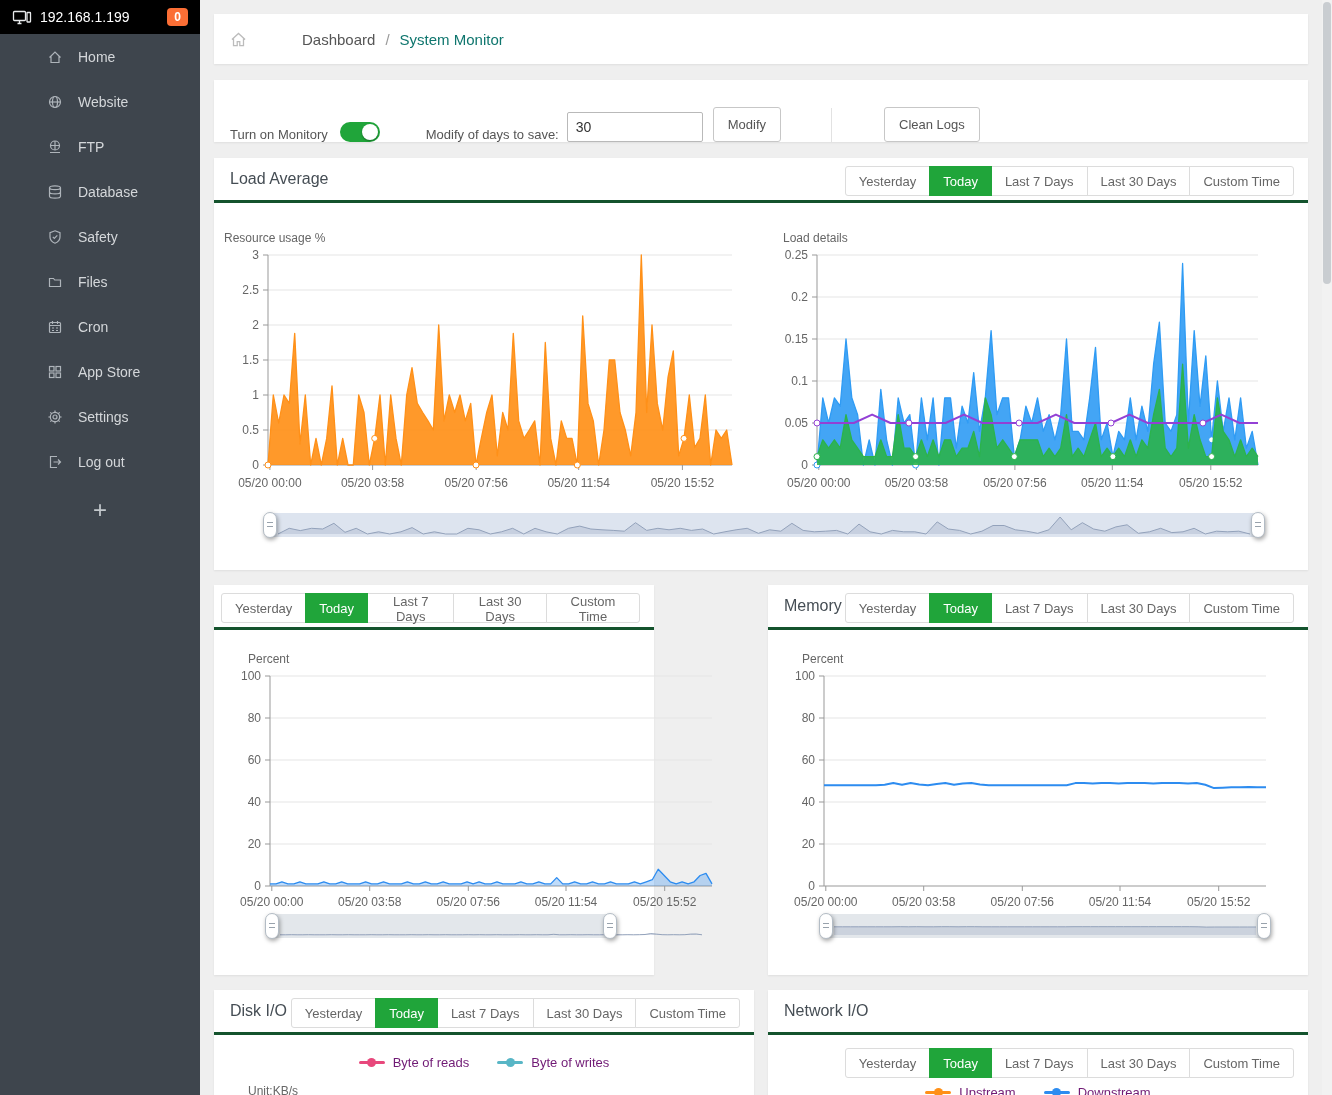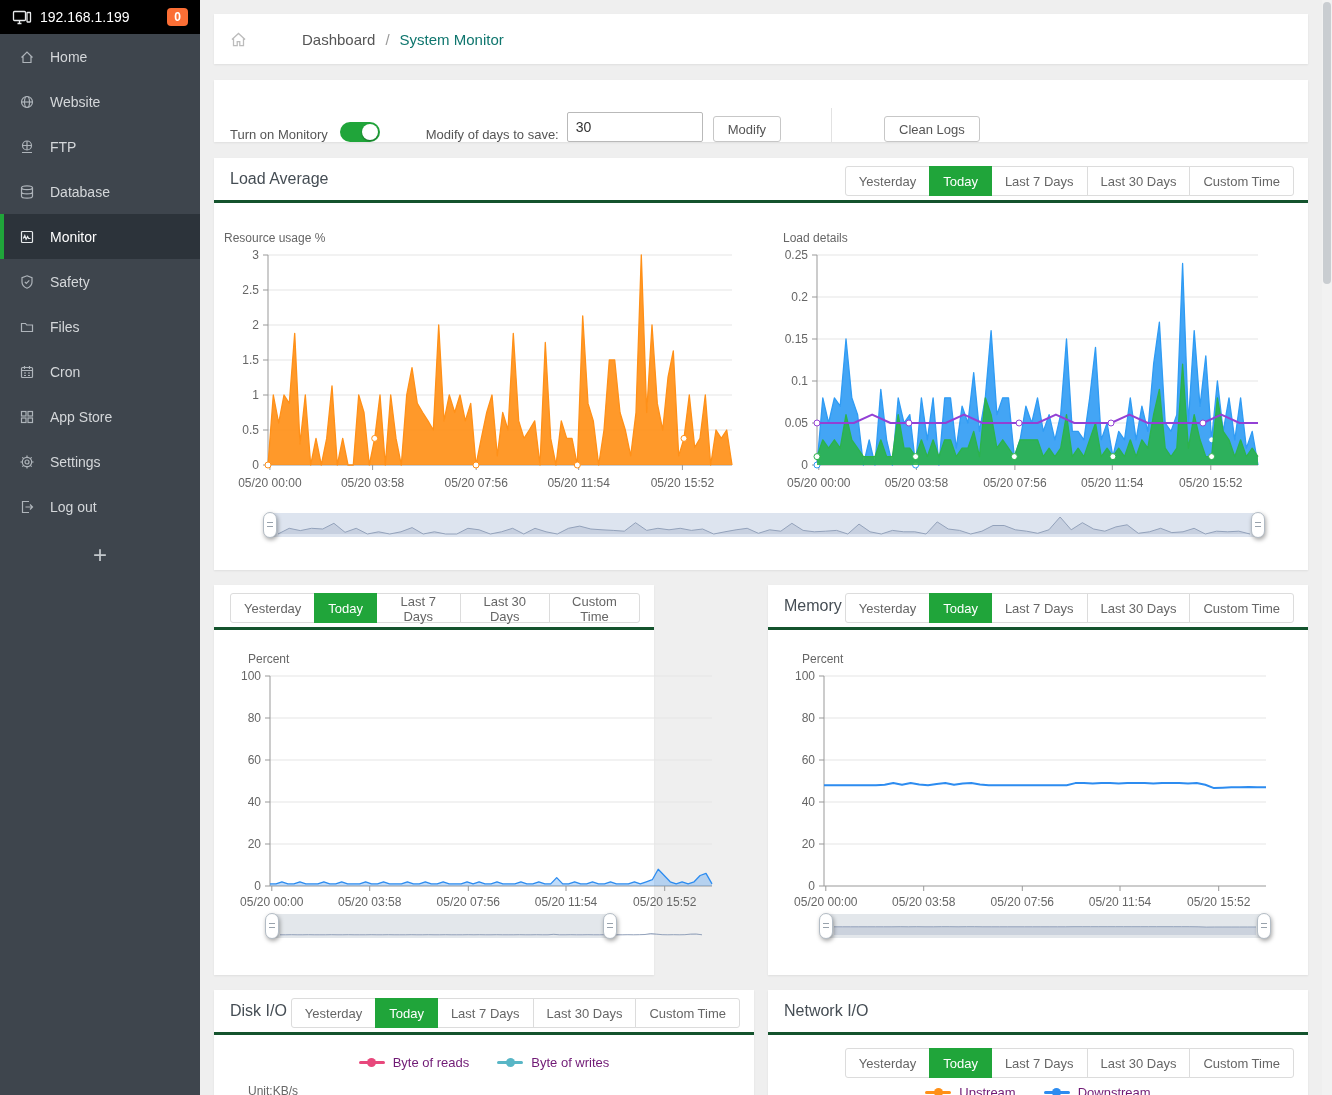--- a/index.html
+++ b/index.html
@@ -4,21 +4,21 @@
 <style>
   * { box-sizing: border-box; margin: 0; padding: 0; }
   html,body { width:1332px; height:1095px; overflow:hidden; }
   body { font-family:"Liberation Sans",sans-serif; background:#efefef; position:relative; font-size:14px; }
 
   
   .sidebar { position:absolute; left:0; top:0; width:200px; height:1095px; background:#3e454d; z-index:5; }
   .sb-head { height:34px; background:#000000; display:flex; align-items:center; padding:0 12px; color:#fff; font-size:14px; cursor:pointer; }
   .sb-head .sb-ip { margin-left:8px; }
   .badge { margin-left:auto; background:#fb6e35; color:#fff; font-size:12px; font-weight:bold; padding:3px 7px; border-radius:4px; line-height:1; cursor:pointer; }
-  .sb-item { height:45px; display:flex; align-items:center; color:#d4d7da; font-size:14px; padding-left:19px; cursor:pointer; box-shadow:inset 4px 0 0 transparent; }
+  .sb-item { height:45px; display:flex; align-items:center; color:#d4d7da; font-size:14px; padding-left:19px; cursor:pointer; box-shadow:inset 4px 0 0 transparent;margin-left:28px; }
   .sb-item .icon { width:16px; height:16px; margin-right:15px; color:#aeb4ba; display:inline-flex; }
   .sb-item.active { background:#2c333a; color:#fff; box-shadow:inset 4px 0 0 #20a53a; }
   .sb-item.active .icon { color:#e7eaec; }
   .sb-plus { height:44px; margin-top:4px; display:flex; align-items:center; justify-content:center; color:#c3c8cc; font-size:24px; cursor:pointer; }
 
   
   .main { position:absolute; left:200px; top:0; width:1132px; height:1095px; overflow:hidden; }
   .card { position:absolute; background:#fff; box-shadow:0 1px 2px rgba(0,0,0,.07); }
   .bc-card   { left:14px; top:14px;  width:1094px; height:50px; }
   .ctrl-card { left:14px; top:80px;  width:1094px; height:62px; }
@@ -35,30 +35,30 @@
   .breadcrumb .crumb-cur { color:#0f766e; }
 
   .ctrl-row { display:flex; align-items:flex-end; height:100%; padding:0 16px; }
   .ctl-label { font-size:13px; color:#555; }
   .switch { width:40px; height:20px; border-radius:10px; background:#bbb; position:relative; margin-left:12px; cursor:pointer; flex:none; }
   .switch.on { background:#20a53a; }
   .switch .knob { position:absolute; top:2px; left:2px; width:16px; height:16px; border-radius:50%; background:#fff; box-shadow:0 1px 2px rgba(0,0,0,.35); }
   .switch.on .knob { left:auto; right:2px; }
   .days-label { margin-left:46px; }
   .txt-input { margin-left:8px; width:136px; height:30px; border:1px solid #b9b9b9; border-radius:2px; padding:0 8px; font-size:14px; color:#333; font-family:inherit; }
-  .btn { margin-left:10px; height:26px; padding:0 14px; background:#fff; border:1px solid #c7c7c7; border-radius:3px; font-size:13px; color:#555; cursor:pointer; font-family:inherit; }
+  .btn { margin-left:10px; height:35px; padding:0 14px; background:#fff; border:1px solid #c7c7c7; border-radius:3px; font-size:13px; color:#555; cursor:pointer; font-family:inherit; }
   .vdiv { width:1px; height:34px; background:#e2e2e2; margin-left:50px; }
   .clean-btn { margin-left:52px; }
 
   .card-head { height:45px; border-bottom:3px solid #14532d; display:flex; align-items:center; padding:0 16px; position:relative; }
   .card-title { font-size:16px; color:#454d54; }
   .btn-group { position:absolute; right:14px; top:8px; display:flex; }
   .btn-group.inline { position:static; margin-left:auto; }
   .tbtn { height:30px; padding:0 13px; background:#fff; border:1px solid #dcdcdc; font-size:13px; color:#666; margin-left:-1px; cursor:pointer; font-family:inherit; }
-  .tbtn:first-child { border-radius:3px 0 0 3px; margin-left:16px; }
+  .tbtn:first-child { border-radius:3px 0 0 3px; margin-left:7px; }
   .tbtn:last-child { border-radius:0 3px 3px 0; }
   .tbtn.active { background:#20a53a; border-color:#20a53a; color:#fff; position:relative; z-index:1; }
 
   .load-charts { display:flex; padding:0 6px; }
   .chart-block { width:50%; }
   .chart-label { font-size:12px; color:#666; margin:28px 0 2px 4px; }
   .chart-block.right .chart-label { margin-left:22px; }
   .chart svg { display:block; }
 
   .brush { position:relative; height:24px; background:#dde4ef; margin:20px 50px 0 56px; border-radius:2px; }
@@ -129,29 +129,20 @@
       <span>FTP</span>
     </div>
     <div class="sb-item">
       <span class="icon">
           <svg width="16" height="16" viewBox="0 0 16 16" fill="none" stroke="currentColor" stroke-width="1.2">
             <ellipse cx="8" cy="3.8" rx="5.5" ry="1.9"></ellipse>
             <path d="M2.5 3.8v8.4c0 1 2.5 1.9 5.5 1.9s5.5-.9 5.5-1.9V3.8M2.5 8c0 1 2.5 1.9 5.5 1.9S13.5 9 13.5 8"></path>
           </svg>
         </span>
       <span>Database</span>
-    </div>
-    <div class="sb-item active">
-      <span class="icon">
-          <svg width="16" height="16" viewBox="0 0 16 16" fill="none" stroke="currentColor" stroke-width="1.2">
-            <rect x="2.5" y="2.5" width="11" height="11" rx="1"></rect>
-            <path d="M4.3 9.5l1.5-3 1.3 3.8L8.6 7.5l1 2h2"></path>
-          </svg>
-        </span>
-      <span>Monitor</span>
     </div>
     <div class="sb-item">
       <span class="icon">
           <svg width="16" height="16" viewBox="0 0 16 16" fill="none" stroke="currentColor" stroke-width="1.2">
             <path d="M8 1.8l5 1.8V8c0 3.2-2.1 5.1-5 6.2C5.1 13.1 3 11.2 3 8V3.6z"></path>
             <path d="M5.8 7.8l1.5 1.5 3-3"></path>
           </svg>
         </span>
       <span>Safety</span>
     </div>

